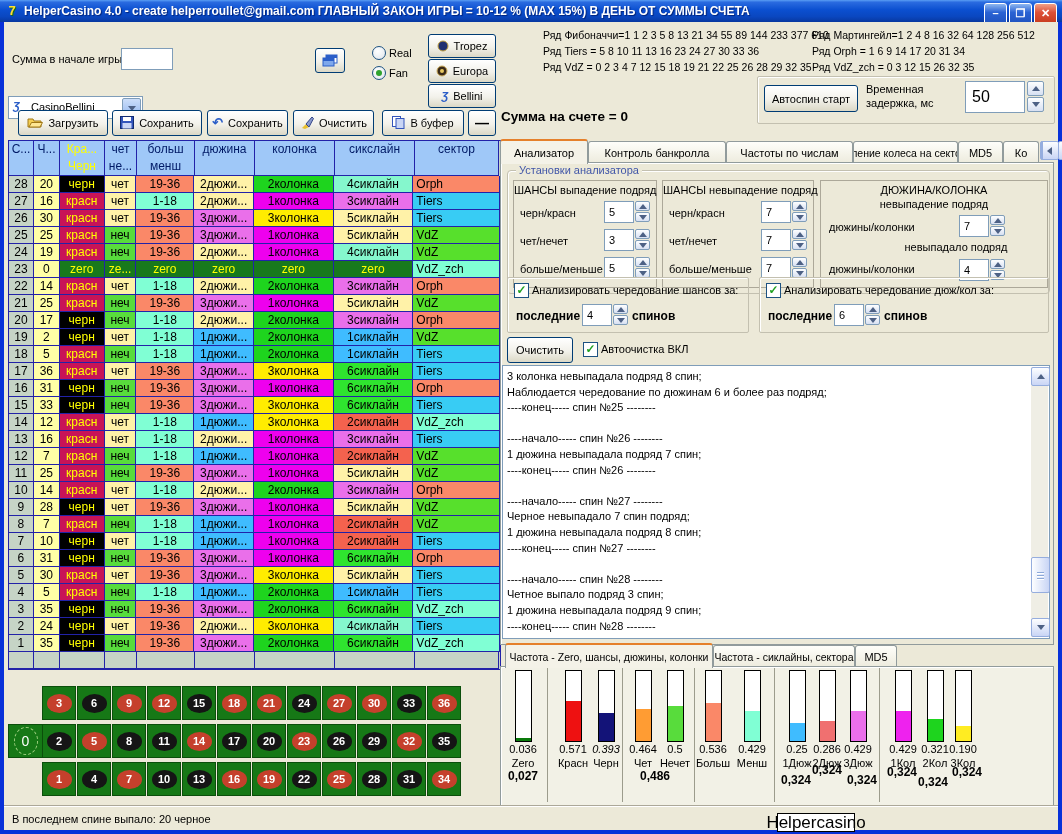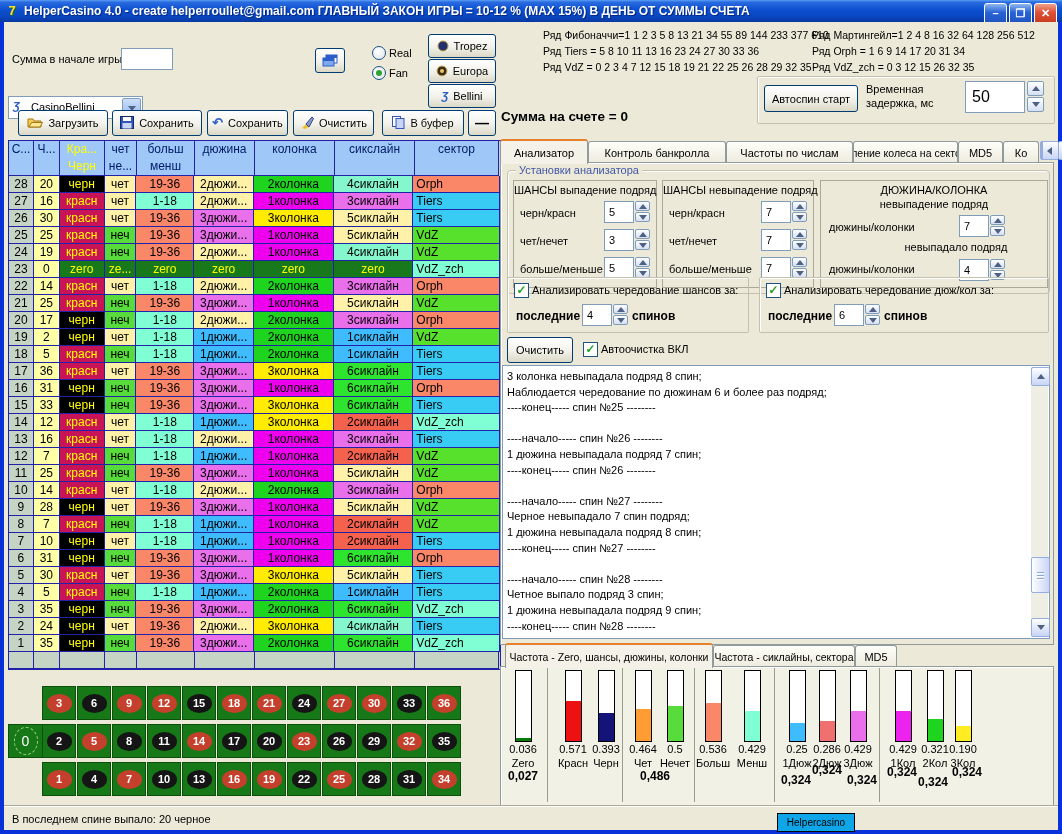--- a/index.html
+++ b/index.html
@@ -66,21 +66,21 @@
   .sep-v{position:absolute;width:1px;background:#9C9C8C;top:646px;height:134px;}
   
   #log{position:absolute;left:498px;top:343px;width:546px;height:272px;background:#fff;border:1px solid #7F9DB9;}
   #logtext{position:absolute;left:4px;top:3px;right:20px;bottom:2px;font-size:11px;line-height:15.6px;white-space:pre-wrap;overflow:hidden;}
   .sbar{position:absolute;right:1px;top:1px;width:17px;bottom:1px;background:#EFEEE5;}
   .sb-btn{position:absolute;left:0;width:17px;height:17px;border:1px solid #95ADDE;border-radius:2px;background:linear-gradient(180deg,#FDFEFF,#C9D5F5);display:flex;align-items:center;justify-content:center;}
   .sb-thumb{position:absolute;left:0;width:17px;height:34px;border:1px solid #95ADDE;border-radius:2px;background:linear-gradient(90deg,#FDFEFF,#C9D5F5);display:flex;flex-direction:column;align-items:center;justify-content:center;gap:2px;}
   .grip{width:7px;height:1px;background:#8CA8D8;box-shadow:0 1px 0 #fff;}
   
   #statusbar{position:absolute;left:0;top:784px;width:1054px;height:24px;background:#ECE9D8;border-top:1px solid #fff;box-shadow:0 -1px 0 #ACA899;display:flex;align-items:center;padding-left:8px;box-sizing:border-box;font-size:11px;}
-  #tooltip{position:absolute;left:773px;top:791px;width:76px;height:17px;background:#0ea5e9;border:1px solid #000;font-size:10px;display:flex;align-items:center;justify-content:center;z-index:40;}
+  #tooltip{position:absolute;left:773px;top:791px;width:76px;height:17px;background:#ffffff;border:1px solid #000;font-size:17px;display:flex;align-items:center;justify-content:center;z-index:40;}
   .combo-arrow{width:17px;height:19px;border:1px solid #7F9DB9;border-radius:2px;background:linear-gradient(180deg,#CCDEFA,#8FB4EE);display:flex;align-items:center;justify-content:center;position:absolute;right:1px;top:1px;}
   .ico-z{color:#2B5EC8;font-weight:bold;font-style:italic;}
 </style>
 </head>
 <body>
 
 <div class="titlebar">
   <span class="app-icon">7</span>
   <span>HelperCasino 4.0 - create helperroullet@gmail.com ГЛАВНЫЙ ЗАКОН ИГРЫ = 10-12 % (MAX 15%) В ДЕНЬ ОТ СУММЫ СЧЕТА</span>
   <span class="win-btns">
@@ -890,21 +890,21 @@
       <div class="bar-lbl" style="left: 497px; top: 721px;">0.036</div>
       <div class="bar-lbl" style="left: 497px; top: 735px;">Zero</div>
       <div class="bar" style="left: 561px; top: 648px;">
         <div class="bar-fill" style="height: 40px; background: rgb(238, 17, 17);"></div>
       </div>
       <div class="bar-lbl" style="left: 547px; top: 721px;">0.571</div>
       <div class="bar-lbl" style="left: 547px; top: 735px;">Красн</div>
       <div class="bar" style="left: 594px; top: 648px;">
         <div class="bar-fill" style="height: 28px; background: rgb(19, 19, 120);"></div>
       </div>
-      <div class="bar-lbl" style="left: 580px; top: 721px;">0.393</div>
+      <div class="bar-lbl" style="left: 580px; top: 721px; font-style: italic;">0.393</div>
       <div class="bar-lbl" style="left: 580px; top: 735px;">Черн</div>
       <div class="bar" style="left: 631px; top: 648px;">
         <div class="bar-fill" style="height: 32px; background: rgb(255, 156, 51);"></div>
       </div>
       <div class="bar-lbl" style="left: 617px; top: 721px;">0.464</div>
       <div class="bar-lbl" style="left: 617px; top: 735px;">Чет</div>
       <div class="bar" style="left: 663px; top: 648px;">
         <div class="bar-fill" style="height: 35px; background: rgb(88, 220, 60);"></div>
       </div>
       <div class="bar-lbl" style="left: 649px; top: 721px;">0.5</div>

